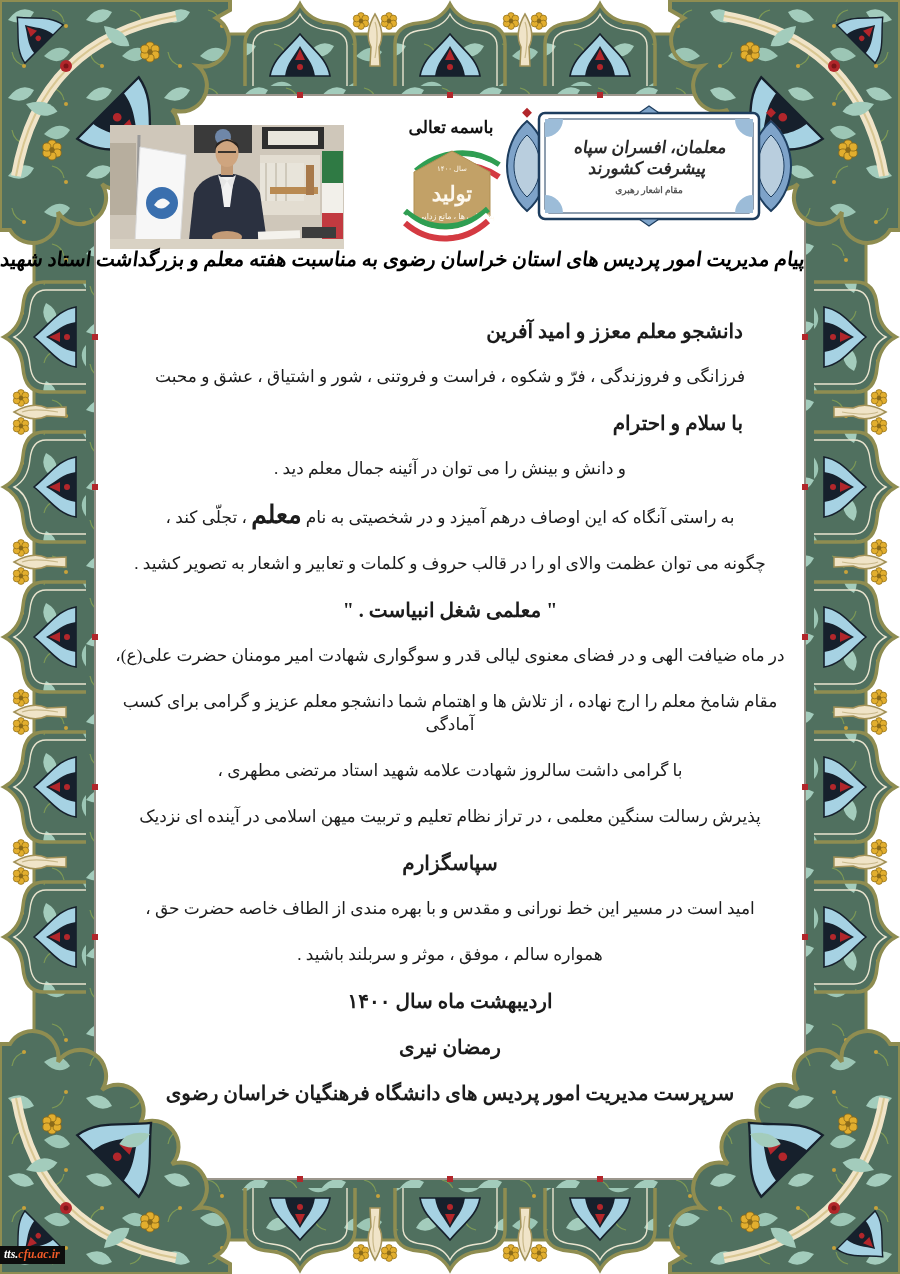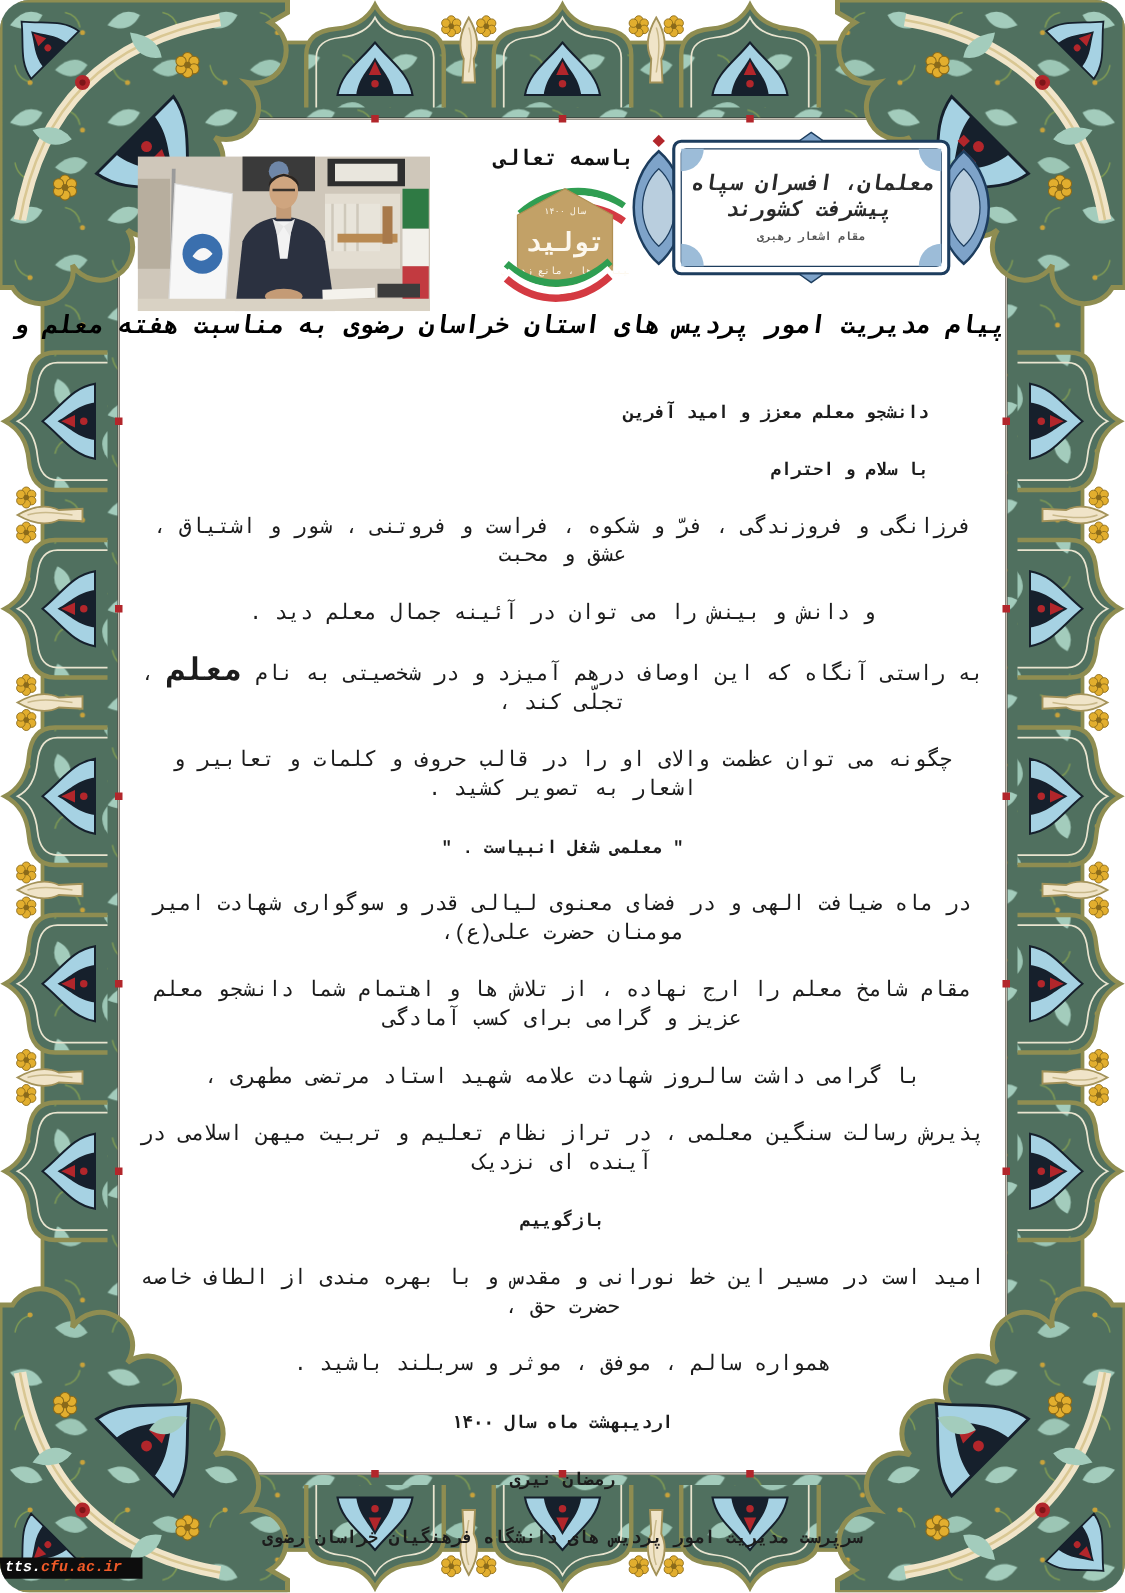--- a/index.html
+++ b/index.html
@@ -1,39 +1,39 @@
 <!DOCTYPE html>
 <html lang="fa"><head>
 <meta charset="utf-8">
 <style>
   html,body{margin:0;padding:0;background:#fff;}
   .page{position:relative;width:900px;height:1274px;background:#fff;overflow:hidden;
-        font-family:Liberation Mono, monospace;border-radius:24px;}
+        font-family:Liberation Serif, serif;}
   .frame{position:absolute;left:0;top:0;z-index:0;}
   .content{position:absolute;left:95px;top:95px;width:710px;height:1084px;z-index:1;}
   .photo{position:absolute;left:15px;top:30px;width:234px;height:124px;overflow:hidden;}
   .bismillah{position:absolute;left:298px;top:22px;width:116px;text-align:center;
              font-weight:bold;font-size:17px;color:#111;}
   .logo{position:absolute;left:306px;top:50px;width:102px;height:102px;}
   .banner{position:absolute;left:408px;top:6px;width:292px;height:130px;}
   .banner-quote{position:absolute;left:48px;top:36px;width:196px;text-align:center;
                 font-weight:bold;font-size:17px;color:#2a2a2a;transform:skewX(-8deg);}
   .banner-attrib{position:absolute;left:48px;top:84px;width:196px;text-align:center;
                  font-size:9px;color:#555;font-weight:bold;}
   .title{position:absolute;left:0;top:152px;width:710px;margin:0;text-align:center;
          font-size:20px;font-weight:bold;color:#000;transform:skewX(-7deg);
          white-space:nowrap;}
   .text-col{position:absolute;left:16px;top:224px;width:678px;color:#1c1c1c;}
   .l{margin:0 0 23px 0;line-height:23px;font-size:17px;text-align:center;}
-  .l.bold{font-weight:bold;font-size:14px;line-height:25px;margin-bottom:21px;}
+  .l.bold{font-weight:bold;font-size:20px;line-height:25px;margin-bottom:21px;}
   .l.right{text-align:right;padding-left:0;padding-right:46px;}
   .l .strong{font-weight:bold;font-size:25px;}
   .sig-gap{margin-top:12px;}
   .watermark{position:absolute;left:0;top:1246px;z-index:2;background:#0d0d0d;
-             padding:1px 16px 2px 4px;font-style:italic;font-weight:bold;font-size:12px;}
+             padding:1px 5px 2px 4px;font-style:italic;font-weight:bold;font-size:12px;}
   .wm-a{color:#ffffff;}
   .wm-b{color:#f05a28;}
 </style>
 </head>
 <body>
 
 <div class="page">
 
   <svg class="frame" width="900" height="1274" viewBox="0 0 900 1274">
     <defs>
@@ -286,31 +286,31 @@
         <path d="M136,118 l10,7 10,-7 z" fill="#7ea3c9" stroke="#1d3d5e" stroke-width="1.2"></path>
       </svg>
       <div class="banner-quote" dir="rtl">معلمان، افسران سپاه پیشرفت کشورند</div>
       <div class="banner-attrib" dir="rtl">مقام اشعار رهبری</div>
     </div>
 
     <h1 class="title" dir="rtl">پیام مدیریت امور پردیس های استان خراسان رضوی به مناسبت هفته معلم و بزرگداشت استاد شهید علامه مرتضی مطهری</h1>
 
     <div class="text-col" dir="rtl">
       <p class="l bold right">دانشجو معلم معزز و امید آفرین</p>
+      <p class="l">فرزانگی و فروزندگی ، فرّ و شکوه ، فراست و فروتنی ، شور و اشتیاق ، عشق و محبت</p>
       <p class="l bold right">با سلام و احترام</p>
-      <p class="l">فرزانگی و فروزندگی ، فرّ و شکوه ، فراست و فروتنی ، شور و اشتیاق ، عشق و محبت</p>
       <p class="l">و دانش و بینش را  می توان در آئینه جمال معلم دید .</p>
       <p class="l"><span>به راستی آنگاه که این اوصاف درهم آمیزد و در شخصیتی به نام </span><span class="strong">معلم</span><span> ، تجلّی کند ،</span></p>
       <p class="l">چگونه می توان عظمت والای او را در قالب حروف و کلمات و تعابیر و اشعار به تصویر کشید .</p>
       <p class="l bold">" معلمی شغل انبیاست . "</p>
       <p class="l">در ماه ضیافت الهی و در فضای معنوی لیالی قدر و سوگواری شهادت امیر مومنان حضرت علی(ع)،</p>
       <p class="l">مقام شامخ معلم را ارج نهاده ، از تلاش ها و اهتمام شما دانشجو معلم عزیز و گرامی برای کسب آمادگی</p>
       <p class="l">با گرامی داشت سالروز شهادت علامه شهید استاد مرتضی مطهری ،</p>
       <p class="l">پذیرش رسالت سنگین معلمی ، در تراز نظام تعلیم و تربیت میهن اسلامی در آینده ای نزدیک</p>
-      <p class="l bold">بازگوییم</p>
+      <p class="l bold">سپاسگزارم</p>
       <p class="l">امید است در مسیر این خط نورانی و مقدس و با بهره مندی از الطاف خاصه حضرت حق ،</p>
       <p class="l">همواره سالم ، موفق ، موثر و سربلند باشید .</p>
       <p class="l bold">اردیبهشت ماه سال ۱۴۰۰</p>
       <p class="l bold sig-gap">رمضان نیری</p>
       <p class="l bold">سرپرست مدیریت امور پردیس های دانشگاه فرهنگیان خراسان رضوی</p>
     </div>
   </div>
 
   <div class="watermark"><span class="wm-a">tts.</span><span class="wm-b">cfu.ac.ir</span></div>
 

